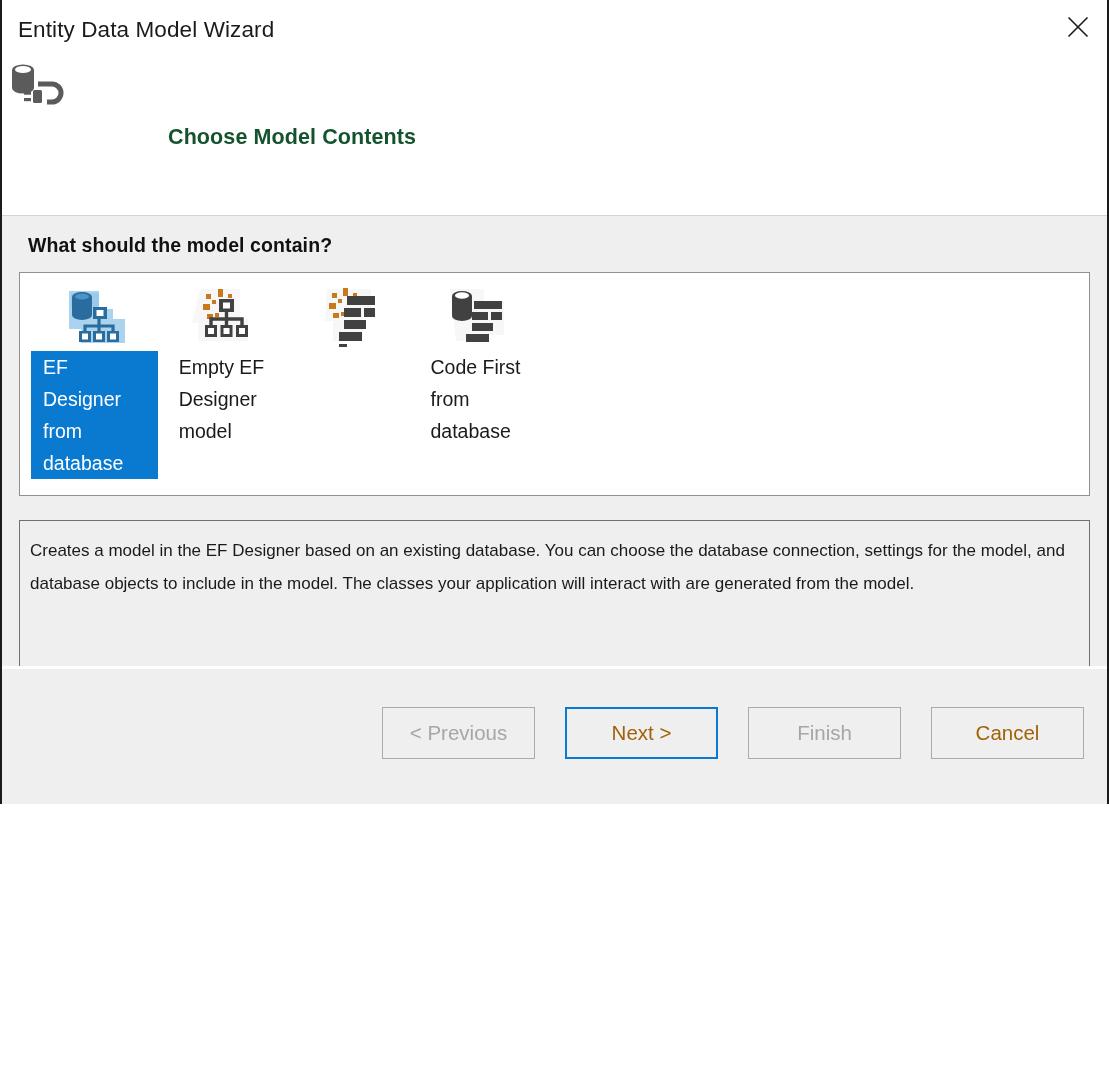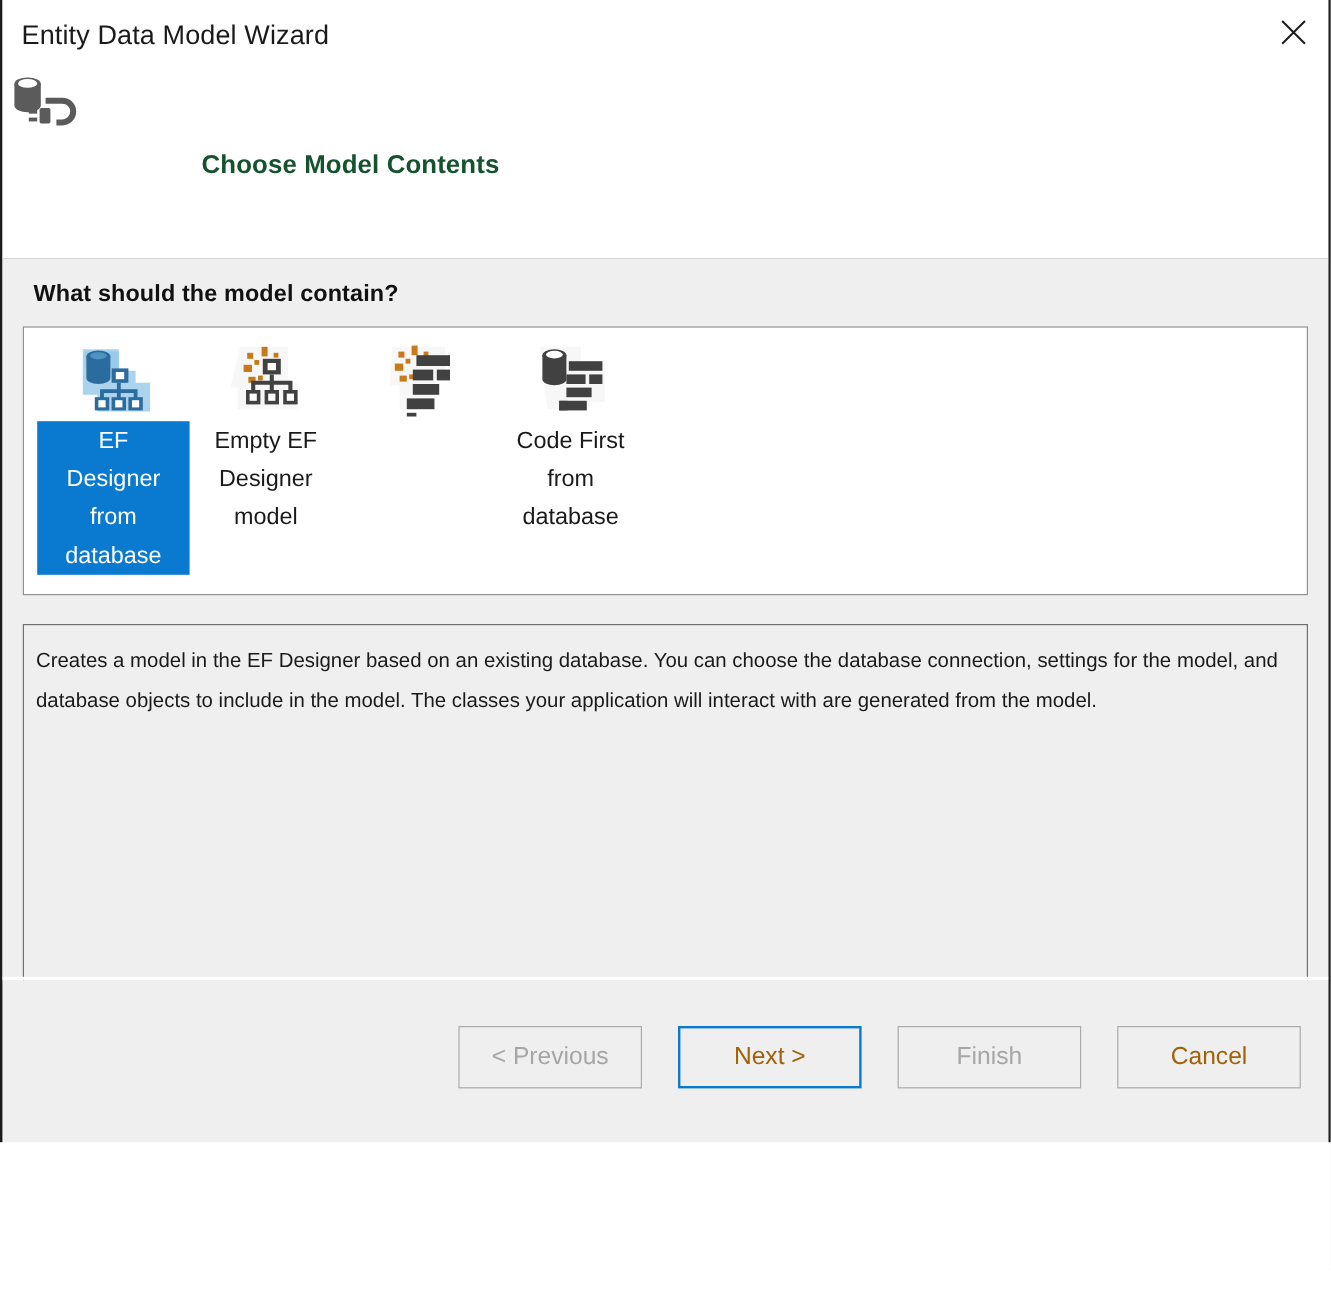--- a/index.html
+++ b/index.html
@@ -7,21 +7,21 @@
     padding: 0;
     background: #ffffff;
   }
   body {
     font-family: "Liberation Sans", sans-serif;
     -webkit-font-smoothing: antialiased;
   }
   .wizard {
     position: relative;
     width: 1109px;
-    height: 952px;
+    height: 804px;
     background: #efefef;
     box-sizing: border-box;
     border-left: 2px solid #1b1b1b;
     border-right: 2px solid #1b1b1b;
     overflow: hidden;
   }
 
   
   .header {
     position: absolute;
@@ -120,21 +120,21 @@
     width: 64px;
     height: 62px;
     display: flex;
     align-items: center;
     justify-content: center;
     margin-bottom: 4px;
   }
   .tile-label {
     font-size: 19.5px;
     line-height: 32px;
-    text-align: center;
+    text-align: left;
     color: #1a1a1a;
     padding: 0 12px;
     white-space: pre-line;
   }
   .tile.selected .tile-label {
     background: #0a7ad1;
     color: #ffffff;
   }
 
   .desc-panel {

